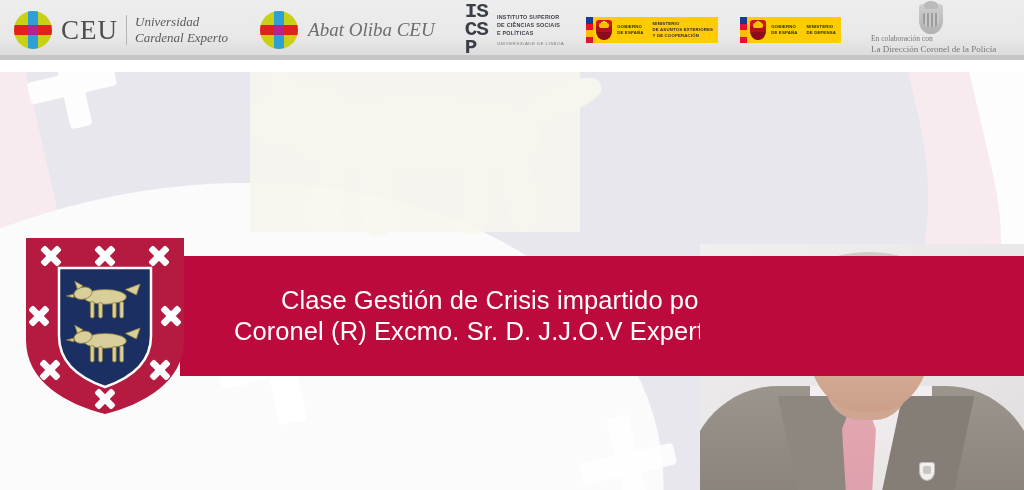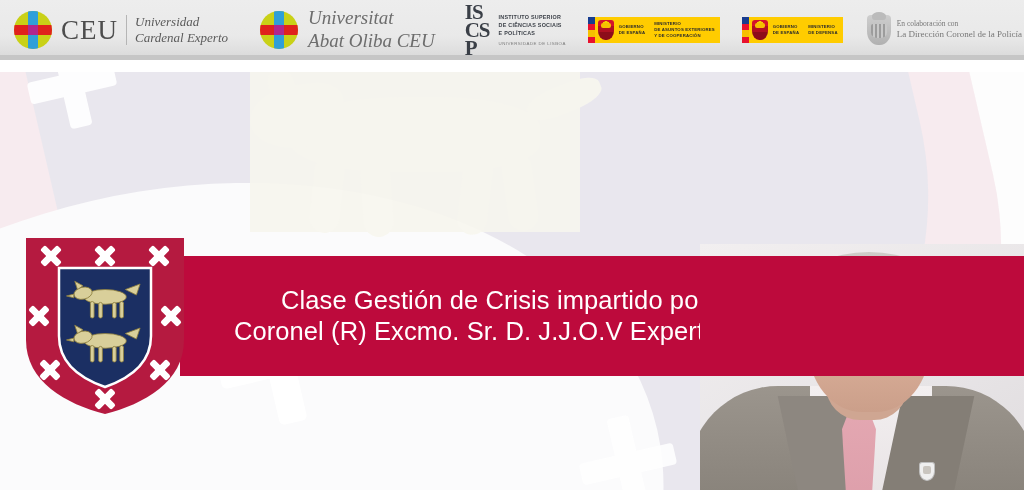--- a/index.html
+++ b/index.html
@@ -46,21 +46,21 @@
   
   #logo-ceu-uao{ margin-left:32px; }
   #logo-ceu-uao .sub{
     font-family:"Liberation Serif", serif; font-style:italic; font-size:19px;
     line-height:1.2; color:#6d6d6d; margin-left:10px; white-space:nowrap;
   }
 
   
   #logo-iscsp{ margin-left:30px; align-items:center; }
   #logo-iscsp .mono{
-    font-family:Liberation Serif, serif; font-weight:bold; font-size:21px;
+    font-family:Liberation Mono, monospace; font-weight:bold; font-size:21px;
     color:#3a3f47; line-height:0.86; letter-spacing:-1px;
   }
   #logo-iscsp .mono span{display:block;}
   #logo-iscsp .itxt{ margin-left:9px; }
   #logo-iscsp .itxt .l{
     font-size:5.4px; font-weight:bold; letter-spacing:.25px;
     color:#3a3f47; line-height:1.45; white-space:nowrap; text-transform:uppercase;
   }
   #logo-iscsp .itxt .u{
     font-size:4.4px; letter-spacing:.45px; color:#7b7b7b;
@@ -89,21 +89,21 @@
     background:#f6c000;border-radius:2px;
   }
   .gob .labels{ margin-left:5px; display:flex; align-items:center; gap:9px; }
   .gob .labels .grp{ line-height:1.35; }
   .gob .labels .grp div{
     font-size:4.3px; font-weight:bold; letter-spacing:.18px;
     color:#2b2b2b; white-space:nowrap; text-transform:uppercase;
   }
 
   
-  #logo-policia{ display:flex; align-items:center; margin-left:24px; }
+  #logo-policia{ display:flex; align-items:center; margin-left:24px;flex-direction:column; }
   #logo-policia .crest{
     width:24px;height:30px;flex:0 0 auto; position:relative;
     background:linear-gradient(180deg,#c9c9c9,#a8a8a8);
     border-radius:4px 4px 46% 46%;
     opacity:.85;
   }
   #logo-policia .crest::before{
     content:"";position:absolute;left:5px;top:-3px;width:14px;height:8px;
     background:#b3b3b3;border-radius:50% 50% 3px 3px;
   }
@@ -284,21 +284,20 @@
     </div>
   </div>
 
   <div class="logo-block" id="logo-ceu-uao">
     <div class="ceu-mark">
       <div class="vbar"></div>
         <div class="hbar"></div>
         <div class="cross"></div>
     </div>
     <div class="sub">
-      <div>Universitat</div>
       <div>Abat Oliba CEU</div>
     </div>
   </div>
 
   <div class="logo-block" id="logo-iscsp">
     <div class="mono">
       <span>IS</span>
       <span>CS</span>
       <span>P</span>
     </div>

